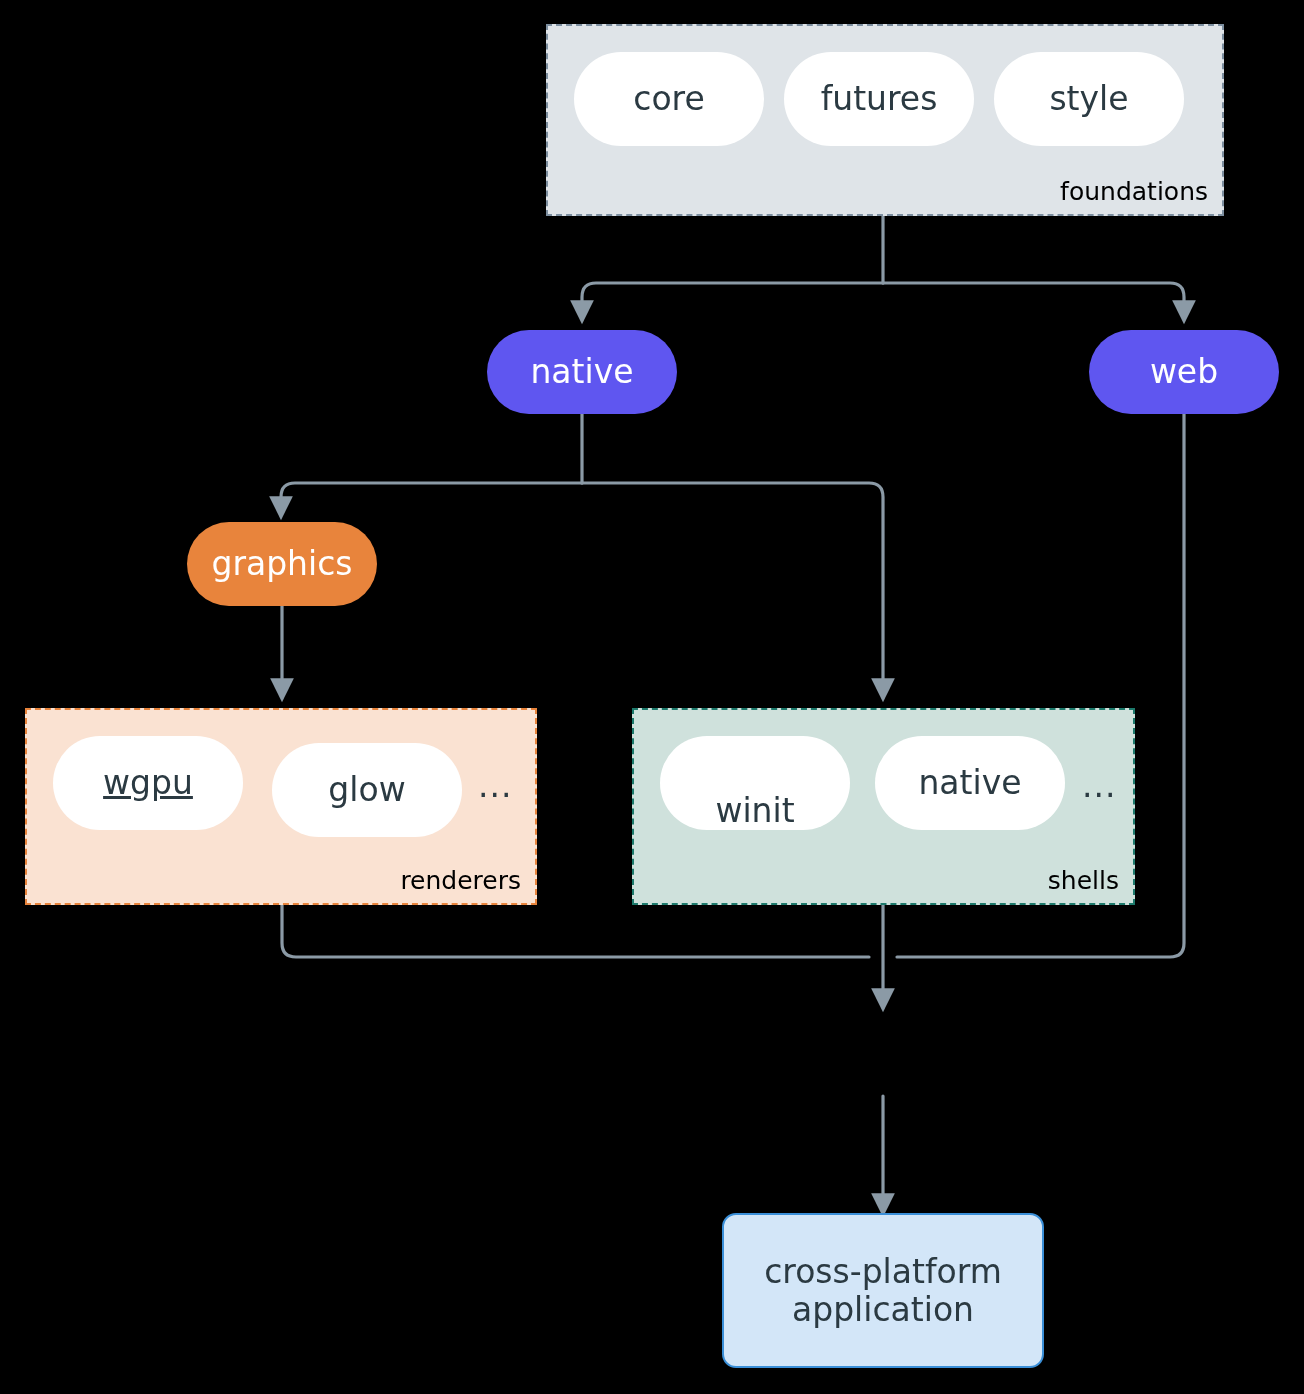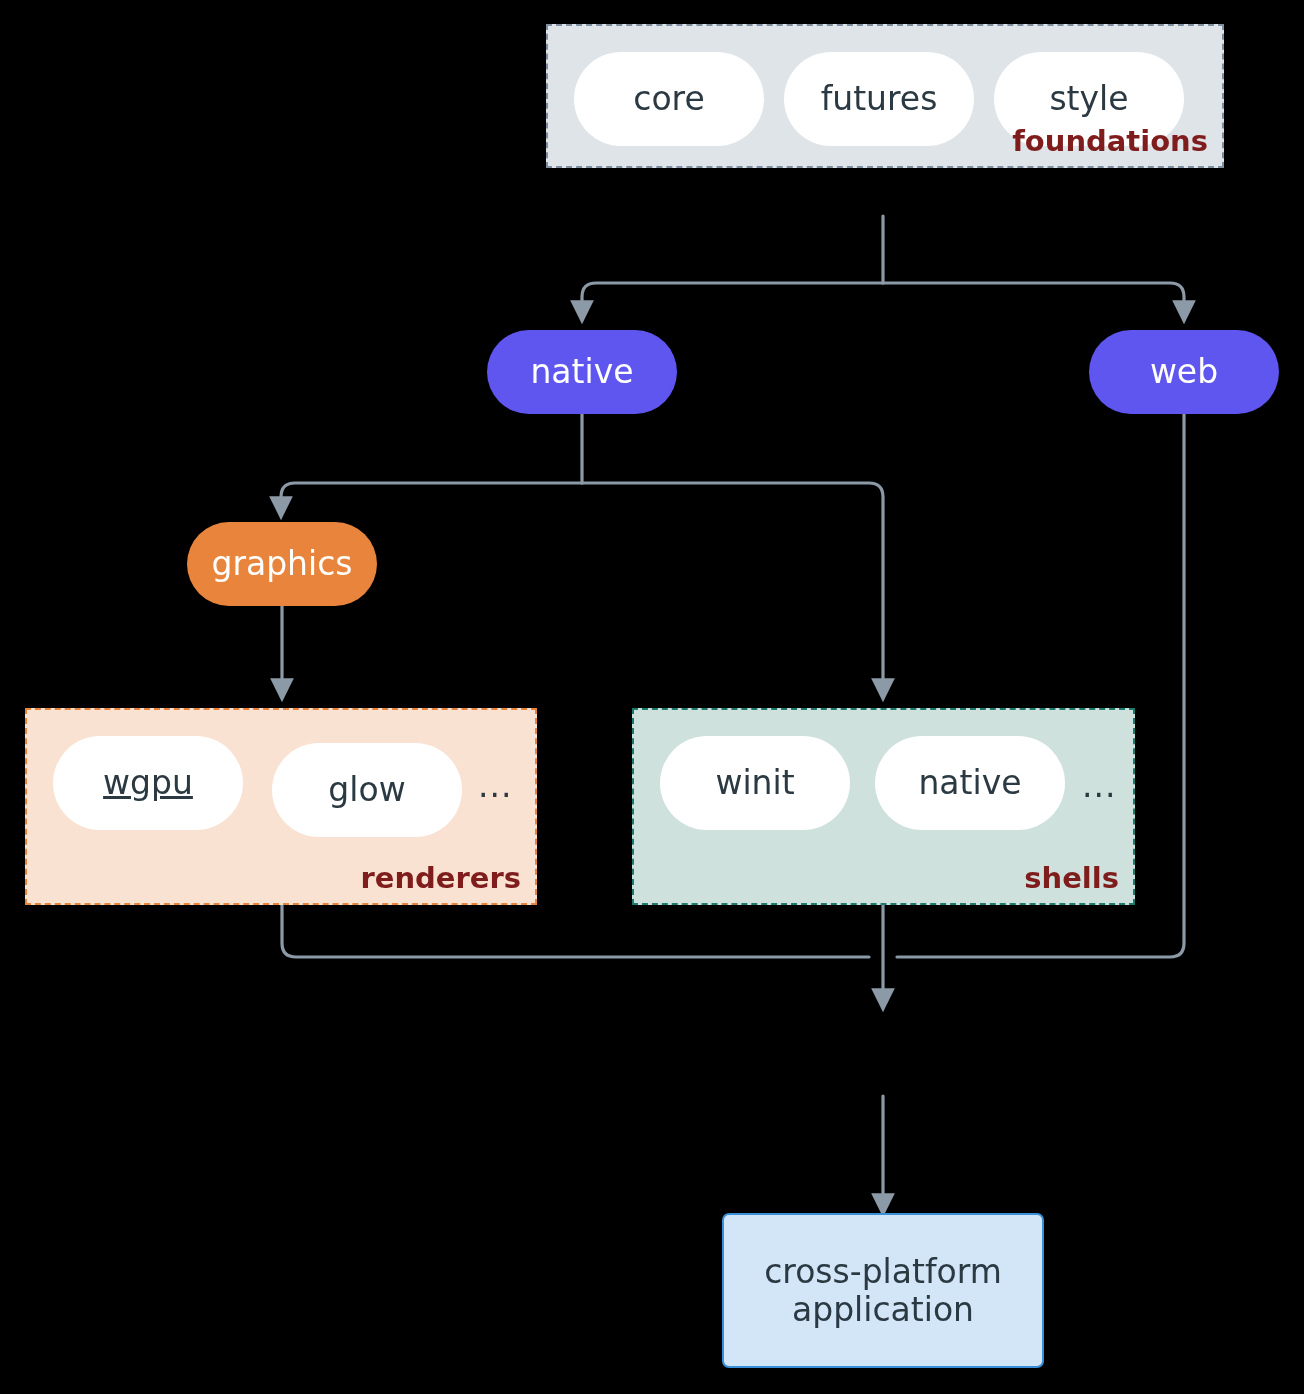--- a/index.html
+++ b/index.html
@@ -38,24 +38,23 @@
   }
   
   .group {
     position: absolute;
     box-sizing: border-box;
   }
   .group-label {
     position: absolute;
     right: 14px;
     bottom: 8px;
-    font-size: 29px;
-    color: #7f1d1d;
+    font-size: 25px;
+    color: #000000;
     white-space: nowrap;
-    font-weight: bold;
   }
   .group-foundations {
     background: #dfe4e8;
     border: 2px dashed #7d8fa0;
   }
   .group-renderers {
     background: #fae2d2;
     border: 2px dashed #e8843c;
   }
   .group-shells {
@@ -84,21 +83,21 @@
   }
   .pill-blue {
     background: #2b8bd8;
     border-radius: 999px;
     color: #ffffff;
     font-size: 33px;
   }
   .box-app {
     background: #d3e6f8;
     border: 2px solid #3a8fd8;
-    border-radius: 7px;
+    border-radius: 14px;
     color: #2b3a42;
     font-size: 33px;
     flex-direction: column;
   }
   .box-app span { display: block; }
   .ellipsis {
     position: absolute;
     color: #2b3a42;
     font-size: 33px;
     letter-spacing: 1px;
@@ -128,21 +127,21 @@
       <path d="M282,604 L282,690" marker-end="url(#arrow)"></path>
 
       <path d="M282,905 L282,943 Q282,957 296,957 L869,957"></path>
       <path d="M1184,412 L1184,943 Q1184,957 1170,957 L897,957"></path>
       <path d="M883,905 L883,1000" marker-end="url(#arrow)"></path>
 
       <path d="M883,1096 L883,1205" marker-end="url(#arrow)"></path>
     </g>
   </svg>
 
-  <div class="group group-foundations" style="left:546px; top:24px; width:678px; height:144px;">
+  <div class="group group-foundations" style="left:546px; top:24px; width:678px; height:192px;">
     <div class="node pill-white" style="left:26px; top:26px; width:190px; height:94px;">
       <span>core</span>
     </div>
     <div class="node pill-white" style="left:236px; top:26px; width:190px; height:94px;">
       <span>futures</span>
     </div>
     <div class="node pill-white" style="left:446px; top:26px; width:190px; height:94px;">
       <span>style</span>
     </div>
     <div class="group-label">foundations</div>
@@ -165,21 +164,21 @@
       <span>wgpu</span>
     </div>
     <div class="node pill-white" style="left:245px; top:26px; width:190px; height:94px;margin-top:7px;">
       <span>glow</span>
     </div>
     <div class="ellipsis" style="left:451px; top:56px;">...</div>
     <div class="group-label">renderers</div>
   </div>
 
   <div class="group group-shells" style="left:632px; top:708px; width:503px; height:197px;">
-    <div class="node pill-white" style="left:26px; top:26px; width:190px; height:94px;">
+    <div class="node pill-white" style="left:26px; top:26px; width:190px; height:94px;align-items:flex-end;">
       <span>winit</span>
     </div>
     <div class="node pill-white" style="left:241px; top:26px; width:190px; height:94px;">
       <span>native</span>
     </div>
     <div class="ellipsis" style="left:448px; top:56px;">...</div>
     <div class="group-label">shells</div>
   </div>
 
 

